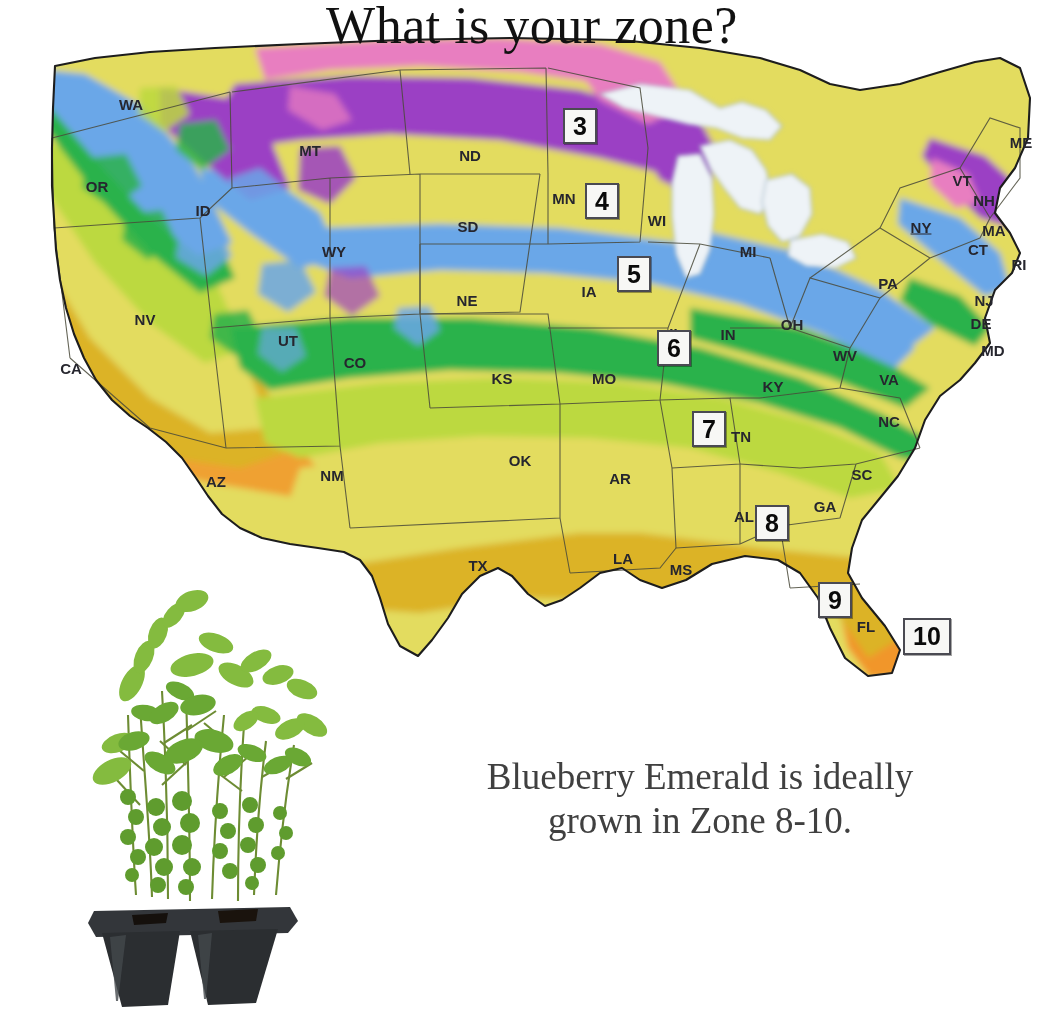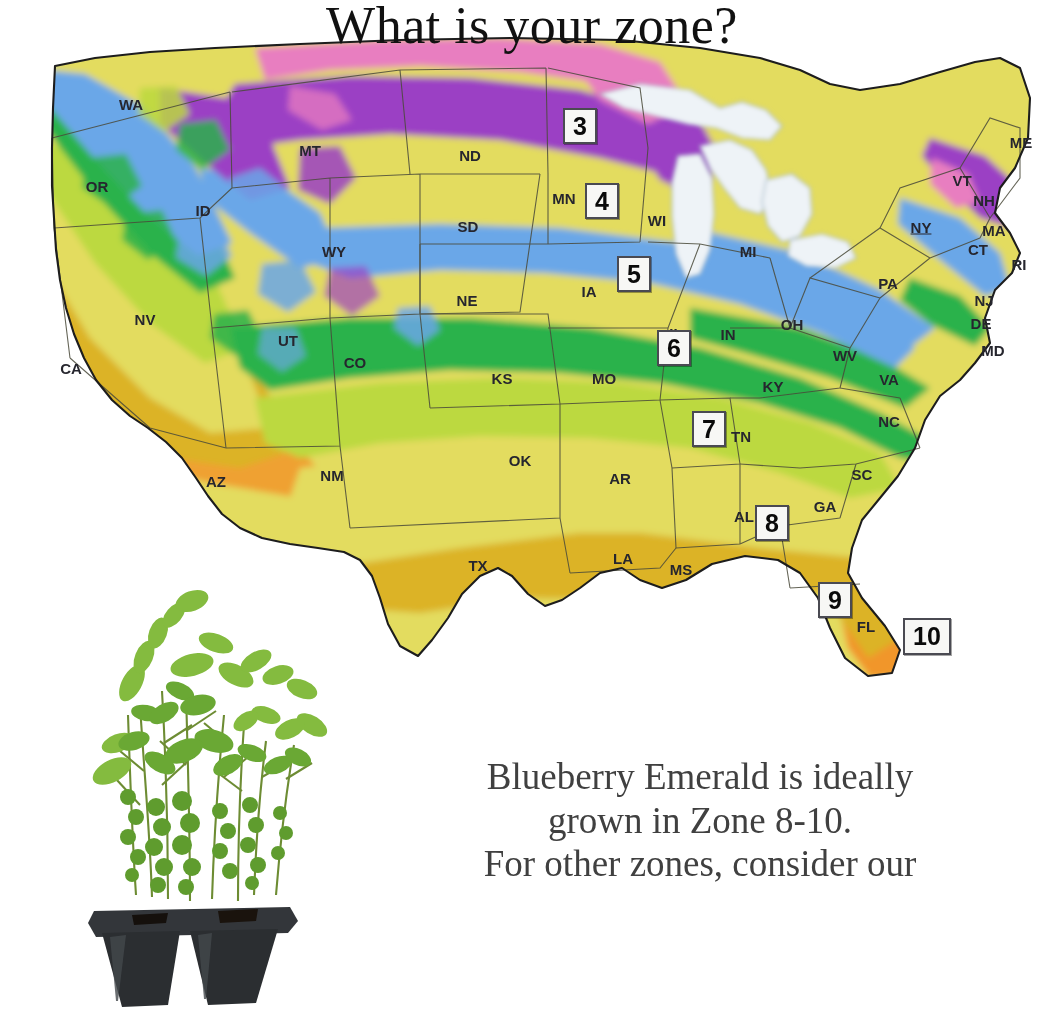--- a/index.html
+++ b/index.html
@@ -369,16 +369,15 @@
         <path d="M158,370 L172,368 L166,434 L164,434 Z" fill="#44484c" opacity=".8"></path>
         <path d="M92,350 L128,348 L126,358 L94,360 Z" fill="#15100c"></path>
         <path d="M178,346 L218,344 L216,356 L180,358 Z" fill="#1a130d"></path>
       </g>
     </svg>
   </div>
 
   <div id="caption">
     <div>Blueberry Emerald is ideally</div>
     <div>grown in Zone 8-10.</div>
-    <div>For other zones, consider our</div>
   </div>
 
 </div>
 
 </body></html>

